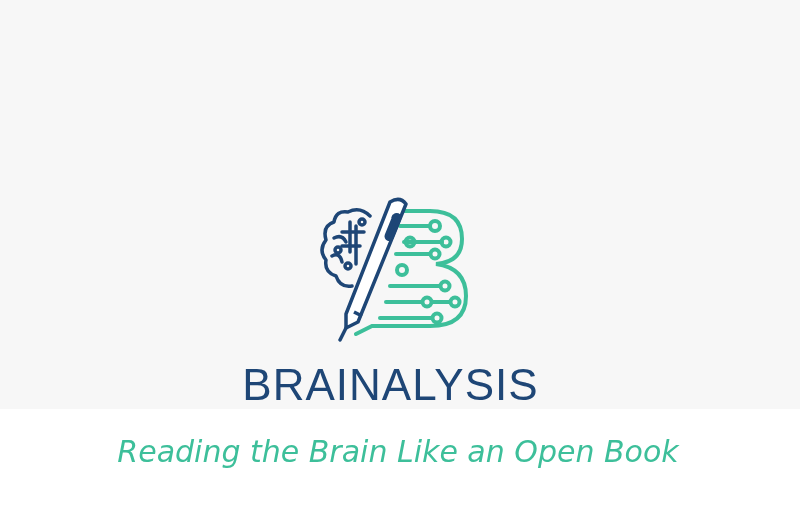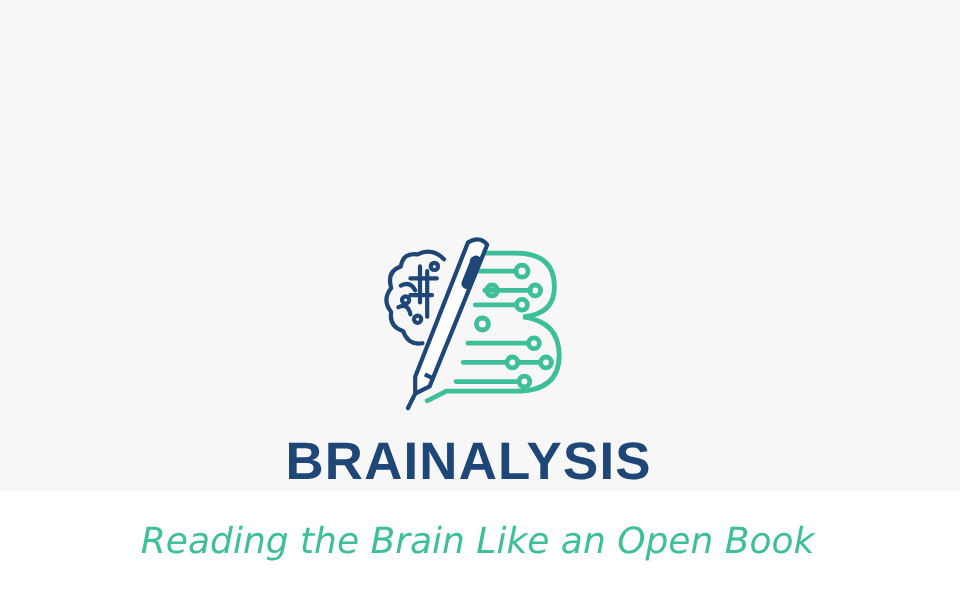--- a/index.html
+++ b/index.html
@@ -1,19 +1,19 @@
 <!DOCTYPE html>
 <html><head>
 <meta charset="utf-8">
 <style>
   html, body { margin:0; padding:0; }
   body { width:800px; height:510px; background:#ffffff; position:relative; overflow:hidden; font-family:"DejaVu Sans", sans-serif; }
   .hero { position:absolute; left:0; top:0; width:800px; height:409px; background:#f7f7f7; }
   .logo { position:absolute; left:312px; top:194px; width:160px; height:150px; }
-  .wordmark { position:absolute; left:0; width:781px; top:360px; text-align:center; font-family:"Liberation Sans", sans-serif; font-weight:bold; font-size:44px; letter-spacing:1px; color:#1e4676; line-height:50px; height:49px; overflow:hidden; }
+  .wordmark { position:absolute; left:0; width:781px; top:360px; text-align:center; font-family:"Liberation Sans", sans-serif; font-weight:normal; font-size:44px; letter-spacing:1px; color:#1e4676; line-height:50px; height:49px; overflow:hidden; }
   .tagline { position:absolute; left:0; width:796px; top:432px; text-align:center; font-family:"DejaVu Sans", sans-serif; font-style:oblique; font-size:30px; color:#3dbf9a; line-height:40px; }
 </style>
 </head>
 <body>
 
 <div class="hero">
   <svg class="logo" viewBox="0 0 160 150" xmlns="http://www.w3.org/2000/svg">
 
     <g fill="none" stroke="#3dbf9a" stroke-width="4" stroke-linecap="round">
       <path d="M88 17 H118 Q150 17 150 45 Q150 68 124 70 Q154 74 154 102 Q154 132 118 132 H60 L44 140"></path>

